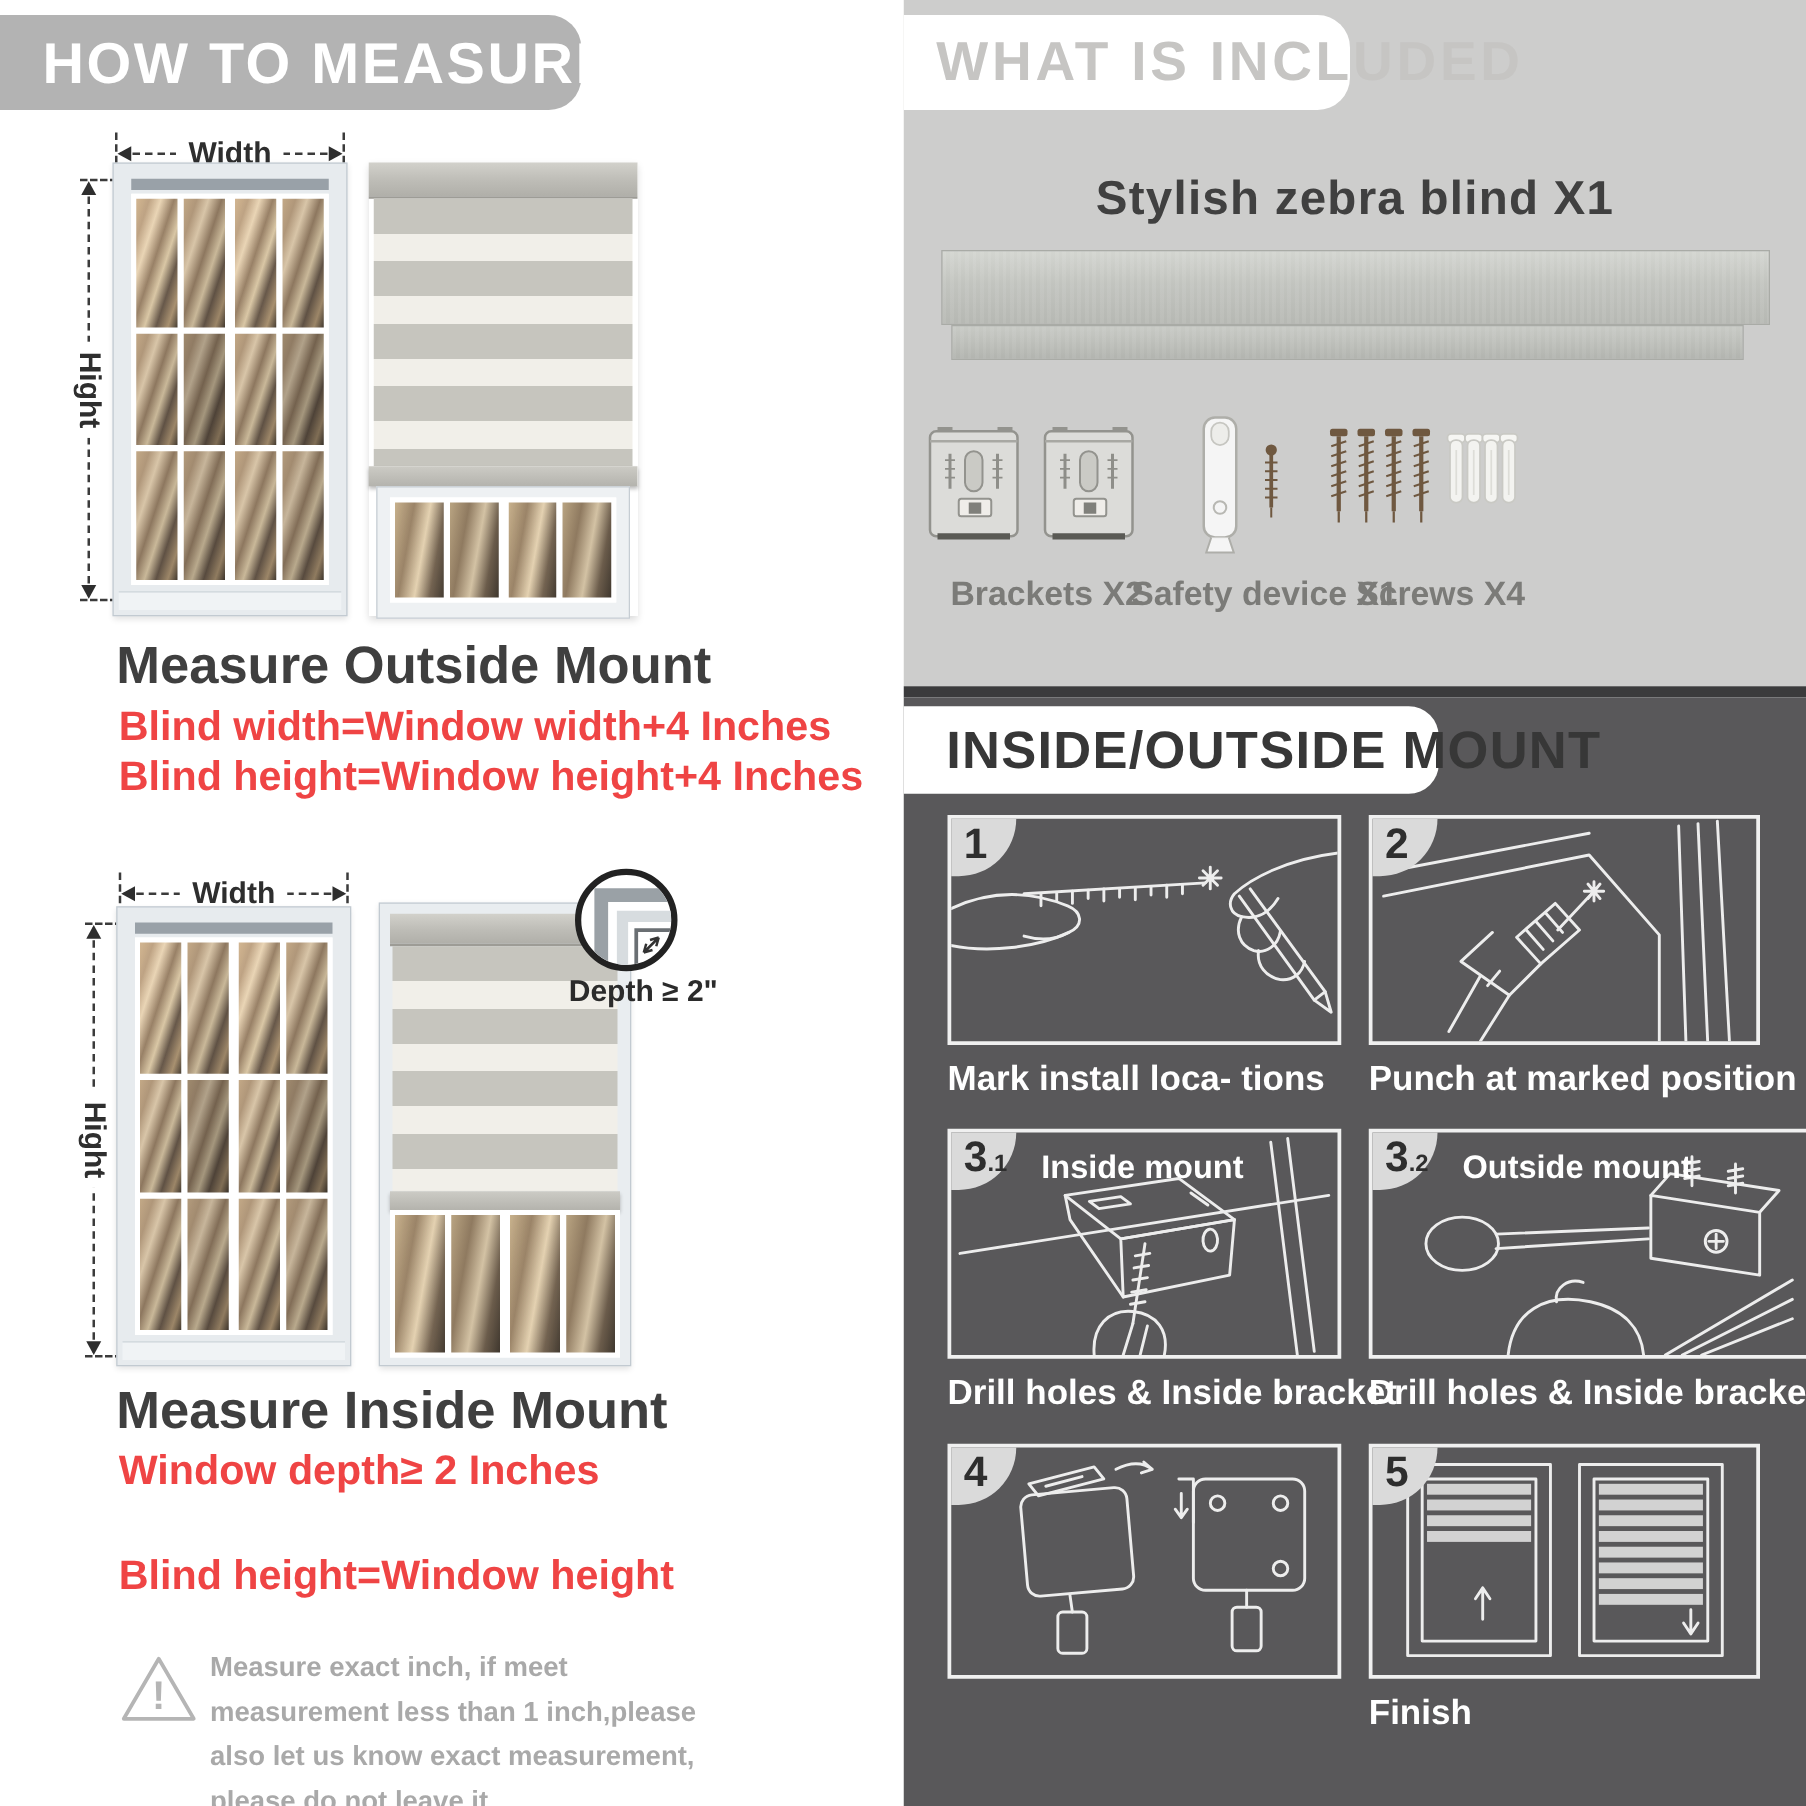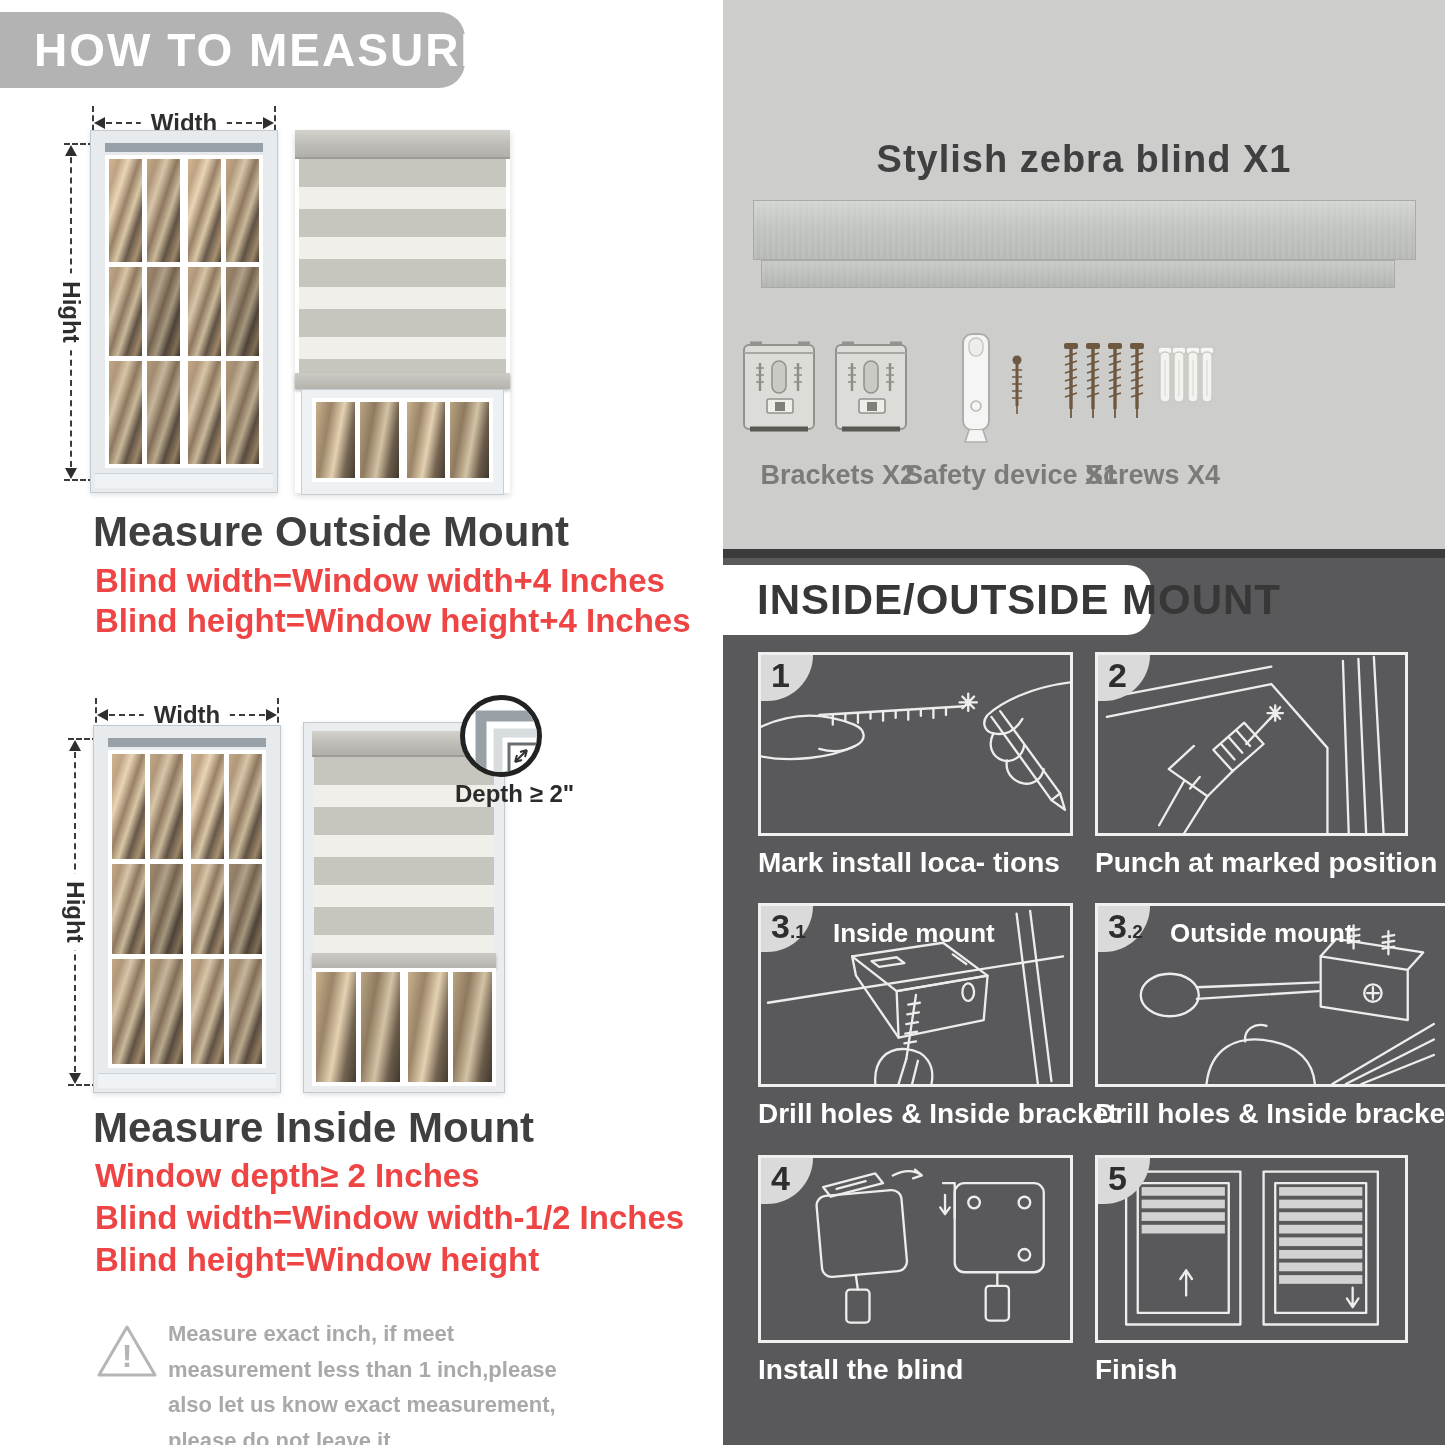--- a/index.html
+++ b/index.html
@@ -236,30 +236,30 @@
       <path d="M16,72 V16 H72" stroke="#9aa1a6" stroke-width="11" fill="none"></path>
       <path d="M33,72 V33 H72" stroke="#d7dcdf" stroke-width="9" fill="none"></path>
       <path d="M44,72 V44 H72" stroke="#6a6f73" stroke-width="3" fill="none"></path>
       <path d="M50,62 L62,50 M50,62 l2,-7 M50,62 l7,-2 M62,50 l-7,2 M62,50 l-2,7" stroke="#333" stroke-width="2" fill="none"></path>
     </svg>
   </div>
   <div class="depth-label" style="left:455px;top:780px;">Depth ≥ 2"</div>
 
   <div class="sec-title" style="left:93px;top:1104px;">Measure Inside Mount</div>
   <div class="sec-line" style="left:95px;top:1157px;">Window depth≥ 2 Inches</div>
-  <div class="sec-line" style="left:95px;top:1199px;">Blind width=Window width-1/2 Inches</div>
   <div class="sec-line" style="left:95px;top:1241px;">Blind height=Window height</div>
 
   <svg class="abs" style="left:95px;top:1320px;" width="64" height="64" viewBox="0 0 64 64">
     <path d="M32,7 L60,55 L4,55 Z" fill="none" stroke="#b5b5b5" stroke-width="3" stroke-linejoin="round"></path>
     <text x="32" y="47" font-size="32" font-weight="bold" fill="#b5b5b5" text-anchor="middle" font-family="Liberation Sans, sans-serif">!</text>
   </svg>
   <div class="warn-text" style="left:168px;top:1316px;">Measure exact inch, if meet measurement less than 1 inch,please also let us know exact measurement, please do not leave it</div>
 
   <div class="inc-panel"></div>
+  <div class="ribbon white-on-gray" style="left:723px;top:12px;width:357px;height:76px;">WHAT IS INCLUDED</div>
   <div class="inc-title">Stylish zebra blind X1</div>
 
   <div class="headrail" style="left:753px;top:200px;width:663px;height:60px;"></div>
   <div class="headrail lip" style="left:761px;top:260px;width:634px;height:28px;"></div>
 
   <div class="inc-item" style="left:735px;top:332px;width:180px;">
     <div class="inc-icon">
       <svg width="170" height="112" viewBox="0 0 170 112">
         <g>
           <path d="M10,8 h12 M58,8 h12" stroke="#93938e" stroke-width="3" fill="none"></path>
@@ -469,21 +469,20 @@
           <rect x="198" y="26" width="92" height="92" rx="10"></rect>
           <circle cx="218" cy="46" r="6"></circle>
             <circle cx="270" cy="46" r="6"></circle>
             <circle cx="270" cy="100" r="6"></circle>
           <path d="M188,38 v20 M188,58 l-5,-7 M188,58 l5,-7"></path>
           <path d="M242,118 v14"></path>
           <rect x="230" y="132" width="24" height="36" rx="4"></rect>
         </g>
       </svg>
     </div>
-    <div class="caption">Install the blind</div>
   </div>
 
   <div class="step" style="left:1095px;top:1155px;width:313px;">
     <div class="step-box" style="height:188px;">
       <span class="badge"><span class="bnum">5</span><span class="bsub"></span></span>
       <span class="step-title"></span>
       <svg viewBox="0 0 315 188">
         <g class="art">
           <rect x="28" y="14" width="118" height="158"></rect>
           <rect x="40" y="26" width="94" height="134"></rect>

